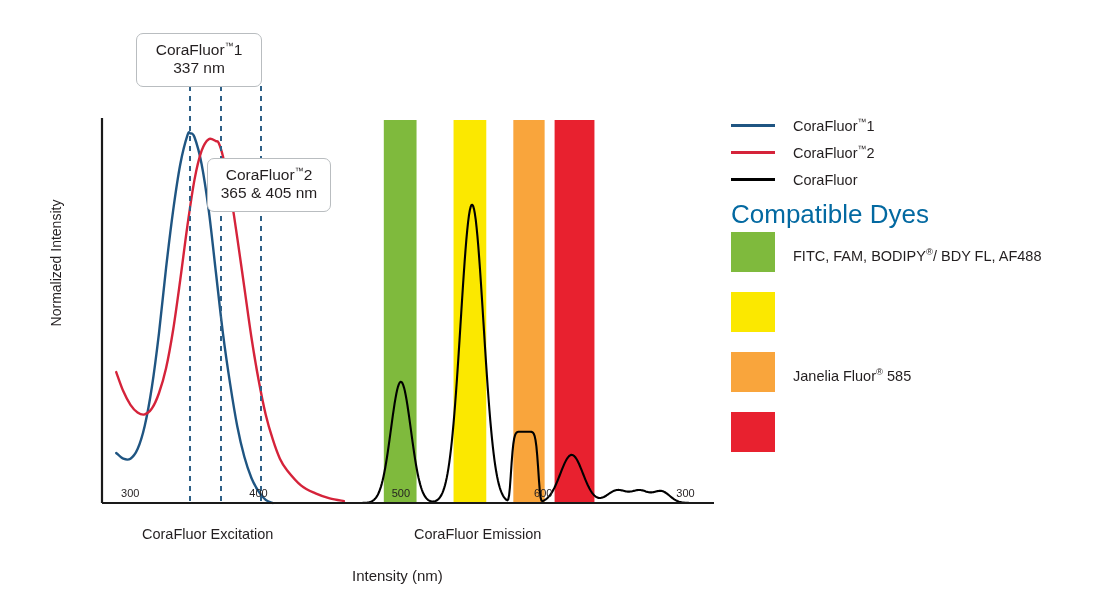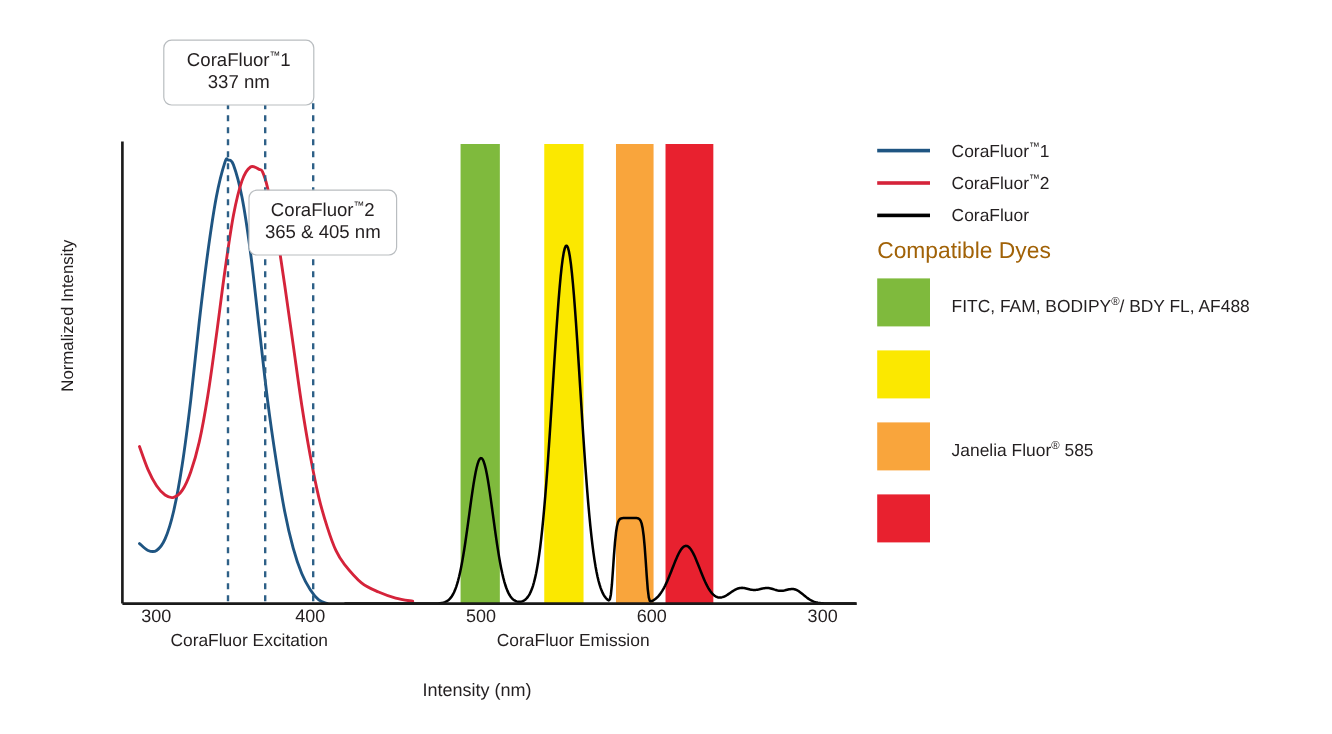--- a/index.html
+++ b/index.html
@@ -25,30 +25,30 @@
 
   .axis-title{position:absolute;font-size:14.5px;color:#231f20;white-space:nowrap;}
   #xlabel-excitation{left:142px;top:526px;}
   #xlabel-emission{left:414px;top:526px;}
   #xlabel-main{left:352px;top:567px;font-size:15px;}
   #ylabel{
     left:-34px;top:255px;width:180px;text-align:center;
     transform:rotate(-90deg);transform-origin:center center;font-size:14px;
   }
 
-  .tick-label{position:absolute;font-size:15px;color:#231f20;
-    width:60px;text-align:center;top:505px;}
+  .tick-label{position:absolute;font-size:11px;color:#231f20;
+    width:60px;text-align:center;top:487px;}
 
   
   #legend{position:absolute;left:731px;top:112px;width:330px;}
   .legend-row{display:flex;align-items:center;height:27px;}
   .legend-swatch-line{width:44px;height:2.4px;flex:0 0 44px;}
   .legend-label{margin-left:18px;font-size:14.5px;color:#231f20;white-space:nowrap;}
 
-  #dyes-title{position:absolute;left:731px;top:199px;font-size:19px;color:#a16207;}
+  #dyes-title{position:absolute;left:731px;top:199px;font-size:26px;color:#0369a1;}
   #dyes{position:absolute;left:731px;top:232px;width:350px;}
   .dye-row{display:flex;align-items:center;margin-bottom:20px;}
   .dye-swatch{width:44px;height:40px;flex:0 0 44px;}
   .dye-label{margin-left:18px;font-size:14.5px;color:#231f20;line-height:1.35;
     padding-top:8px;}
   .dye-label .l2{display:block;}
   sup.reg{font-size:9.5px;vertical-align:super;}
 </style>
 </head>
 <body>

